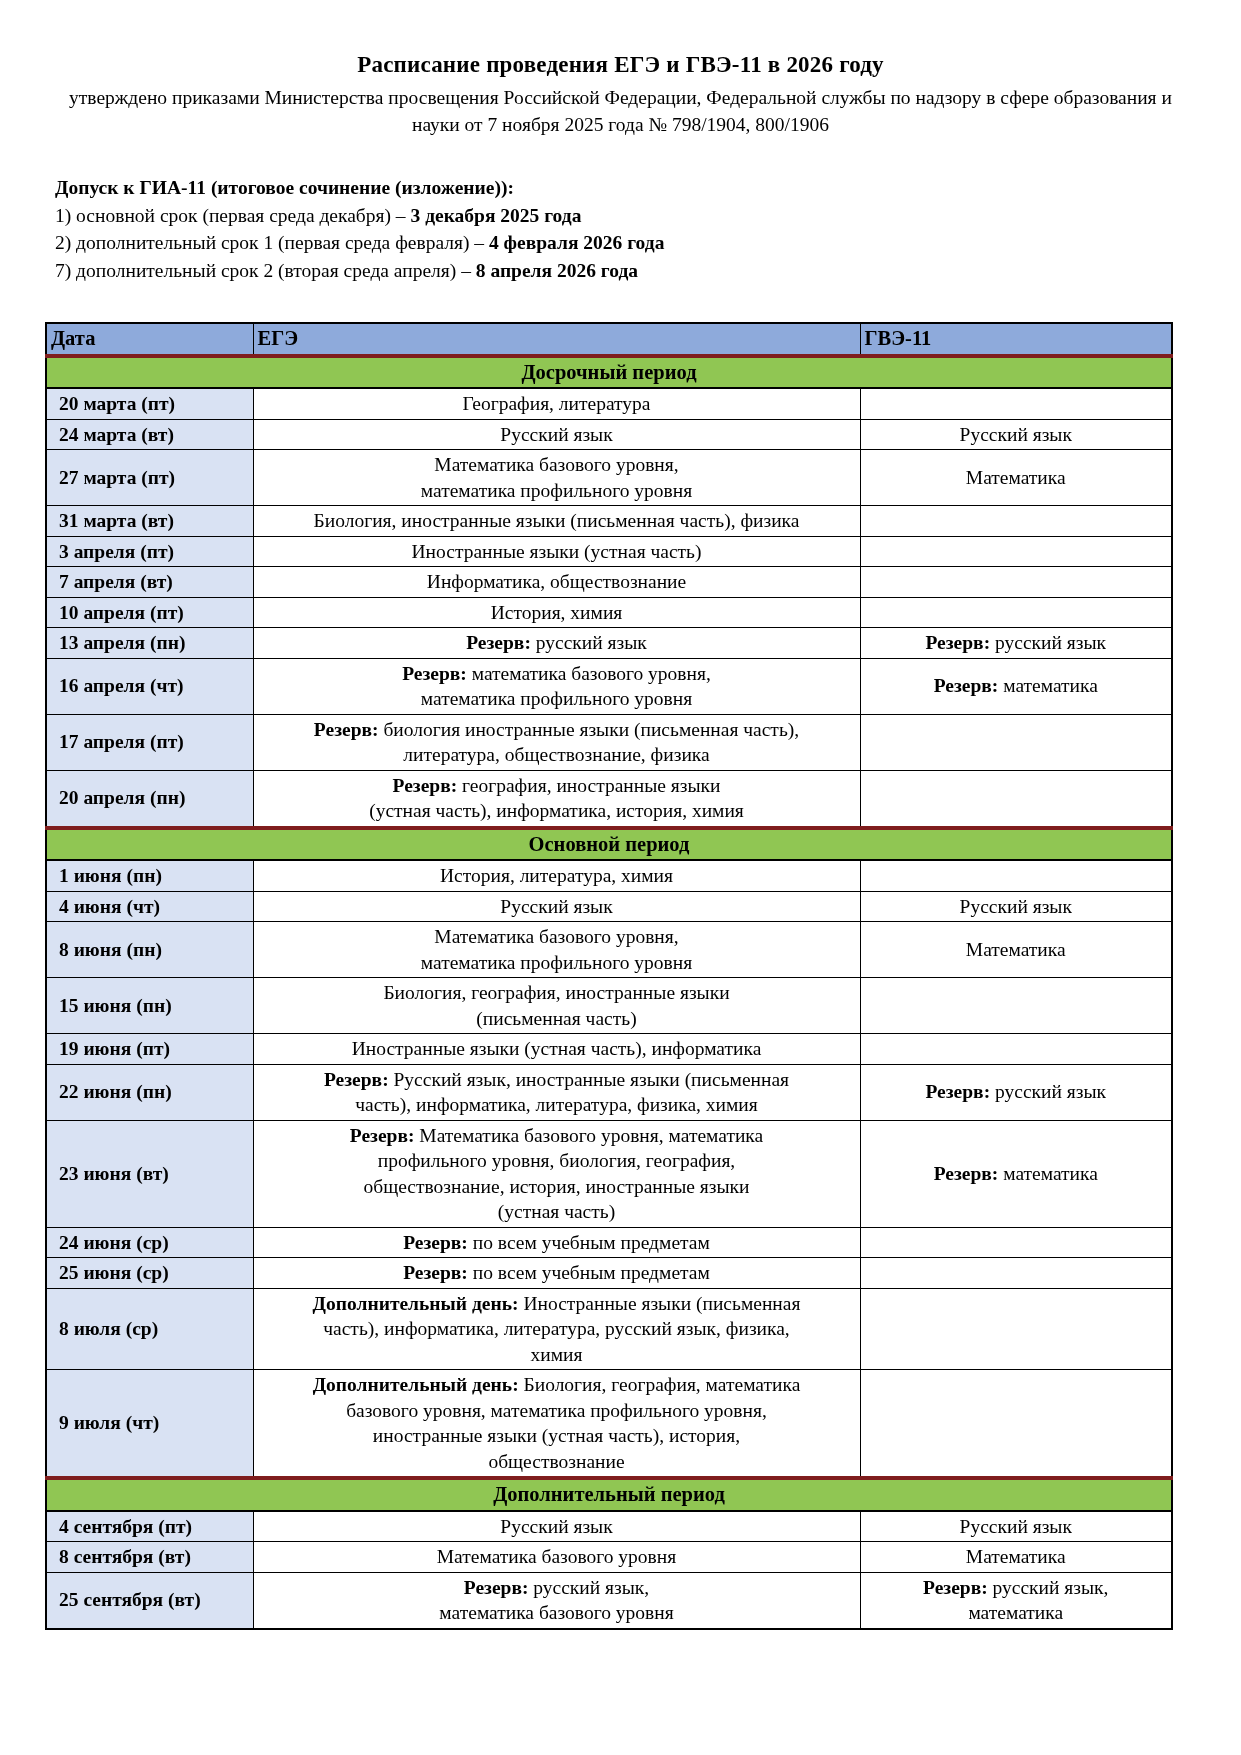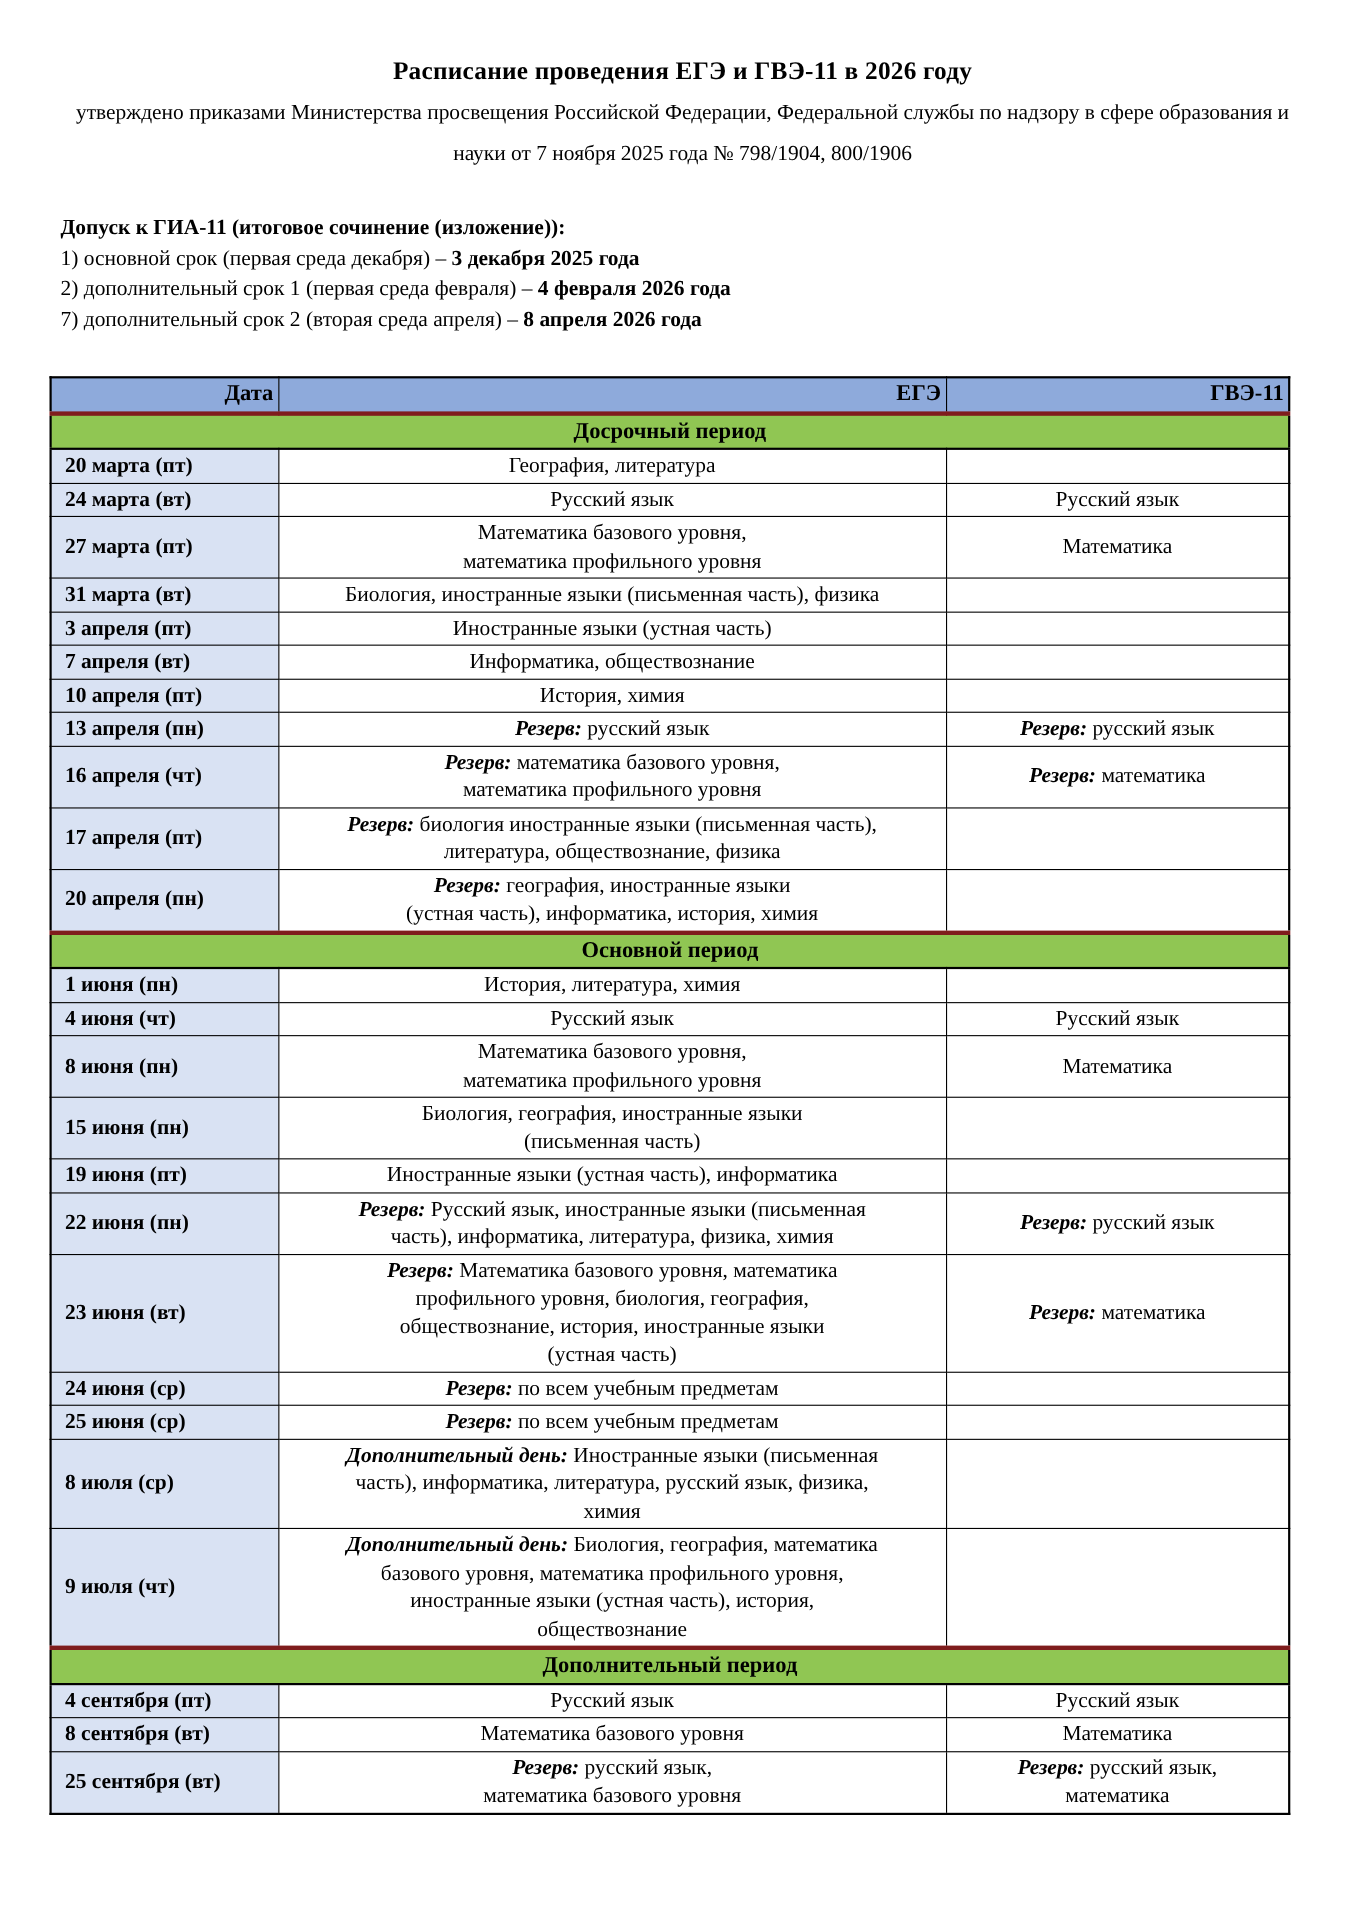--- a/index.html
+++ b/index.html
@@ -19,21 +19,21 @@
   .page{width:1241px;height:1755px;position:relative;padding-top:52px;}
   .doc-title{
     text-align:center;
     font-size:23px;
     font-weight:bold;
     letter-spacing:.2px;
   }
   .doc-subtitle{
     text-align:center;
     font-size:19.5px;
-    line-height:37px;
+    line-height:27px;
     margin:6px auto 0;
     width:1120px;
   }
   .intro{
     margin:36px 0 0 55px;
     font-size:19.5px;
     line-height:27.5px;
   }
   .intro-heading{font-weight:bold;}
   .intro-line .b{font-weight:bold;}
@@ -49,21 +49,21 @@
     border:1px solid #000;
     vertical-align:middle;
     line-height:25.5px;
     padding:2px 4px;
   }
   .schedule thead th{
     background:var(--header-bg);
     font-weight:bold;
     font-size:20.5px;
     height:31px;
-    text-align:right;
+    text-align:left;
     border-bottom:2px solid #000;
   }
   .section-row td{
     background:var(--section-bg);
     font-weight:bold;
     font-size:20.5px;
     text-align:center;
     height:30px;
     border-top:4px solid #7f1d1d;
     border-bottom:2px solid #000;
@@ -74,21 +74,21 @@
     text-align:left;
     padding-left:12px !important;
     width:207px;
     margin-left:25px;
   }
   .subject-cell{
     text-align:center;
     white-space:pre-line;
     background:#fff;
   }
-  .em-prefix{font-weight:bold;font-style:italic;}
+  .em-prefix{font-weight:bold;}
 </style>
 </head>
 <body>
 
 <div class="page">
 
   <div class="doc-title">Расписание проведения ЕГЭ и ГВЭ-11 в 2026 году</div>
   <div class="doc-subtitle">утверждено приказами Министерства просвещения Российской Федерации, Федеральной службы по надзору в сфере образования и науки от 7 ноября 2025 года № 798/1904, 800/1906</div>
 
   <div class="intro">

